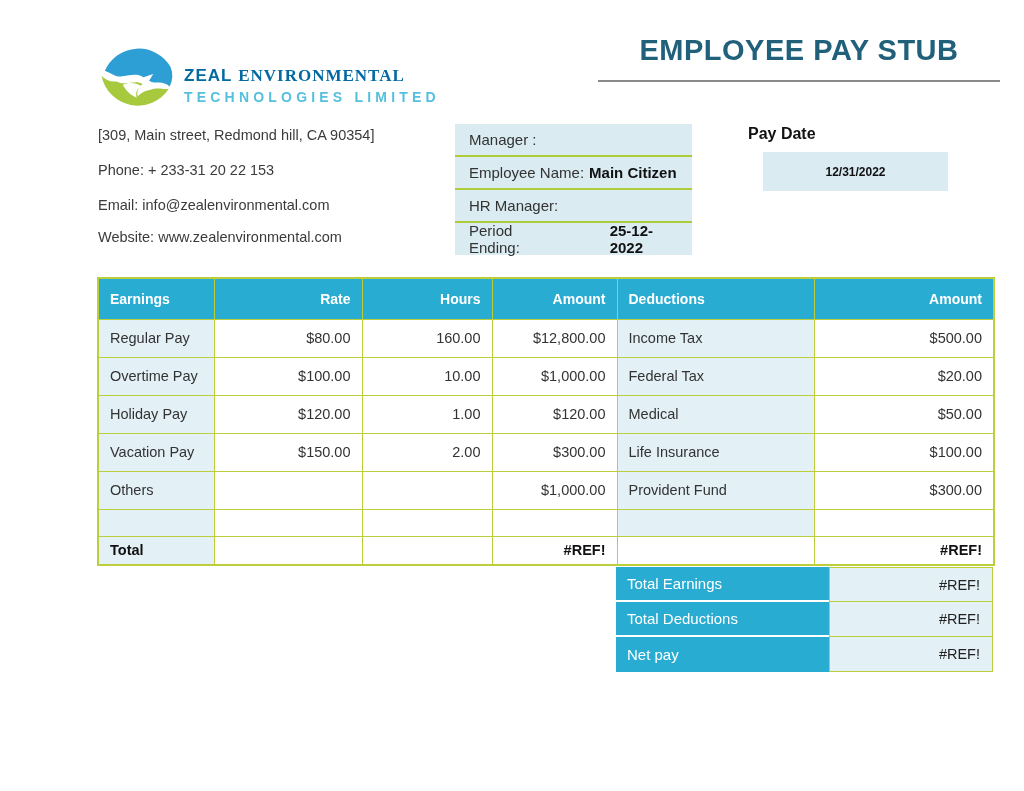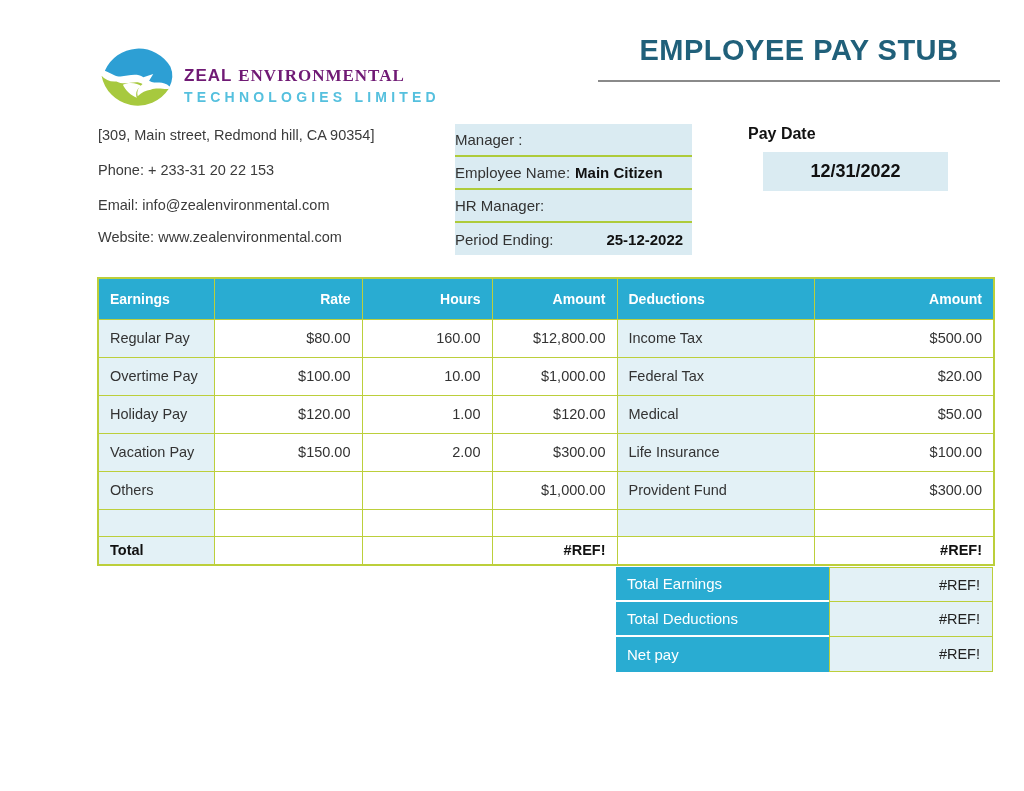--- a/index.html
+++ b/index.html
@@ -5,48 +5,48 @@
   * { margin:0; padding:0; box-sizing:border-box; }
   body { background:#ffffff; font-family:"Liberation Sans", sans-serif; }
   #page {
     position:relative; width:1024px; height:791px; background:#ffffff;
     overflow:hidden; color:#3b3b3b;
   }
 
   
   .logo { position:absolute; left:94px; top:38px; width:84px; height:82px; }
   .brand-text { position:absolute; left:184px; top:66px; white-space:nowrap; }
-  .brand-line1 { font-size:17px; color:#701a75; letter-spacing:1px; }
+  .brand-line1 { font-size:17px; color:#0369a1; letter-spacing:1px; }
   .brand-zeal { font-weight:800; font-family:"Liberation Sans", sans-serif; }
   .brand-env  { font-weight:700; font-family:"Liberation Serif", serif; }
   .brand-line2 { margin-top:3px; font-size:14px; font-weight:700;
                  color:#55c0de; letter-spacing:4.2px; }
 
   
   .title-block { position:absolute; left:598px; top:34px; width:402px; text-align:center; }
   .page-title { font-size:29px; font-weight:800; color:#20607a; letter-spacing:.5px;
                 font-family:"Liberation Sans", sans-serif; }
   .title-rule { margin-top:13px; height:2px; background:#8a8a8a; }
 
   
   .contact-line { position:absolute; left:98px; font-size:14.5px; color:#3b3b3b; }
 
   
   .info-box { position:absolute; left:455px; top:124px; width:237px; }
   .info-row { height:33px; background:#daebf2; border-bottom:2px solid #aecb3a;
-              display:flex; align-items:center; padding:0 0; font-size:15px; color:#333; }
+              display:flex; align-items:center; padding:0 14px; font-size:15px; color:#333; }
   .info-row:last-child { border-bottom:none; height:32px;gap:48px; }
   .info-val { font-weight:700; color:#111; margin-left:5px; }
 
   
   .paydate-label { position:absolute; left:748px; top:125px; width:185px;
                    text-align:left; font-size:16px; font-weight:700; color:#111; }
   .paydate-box { position:absolute; left:763px; top:152px; width:185px; height:39px;
                  background:#daebf2; display:flex; align-items:center; justify-content:center;
-                 font-size:18px; font-weight:700; color:#111; }
+                 font-size:12px; font-weight:700; color:#111; }
 
   
   .paytable { position:absolute; left:97px; top:277px; width:896px;
               border-collapse:collapse; table-layout:fixed; }
   .paytable col.c1 { width:116px; } .paytable col.c2 { width:148px; }
   .paytable col.c3 { width:130px; } .paytable col.c4 { width:125px; }
   .paytable col.c5 { width:197px; } .paytable col.c6 { width:180px; }
   .paytable th, .paytable td { border:1px solid #bccf3b; padding:0 11px; }
   .paytable { border:2px solid #bccf3b; }
   .paytable th { background:#29acd2; color:#ffffff; font-size:14px; font-weight:700;

